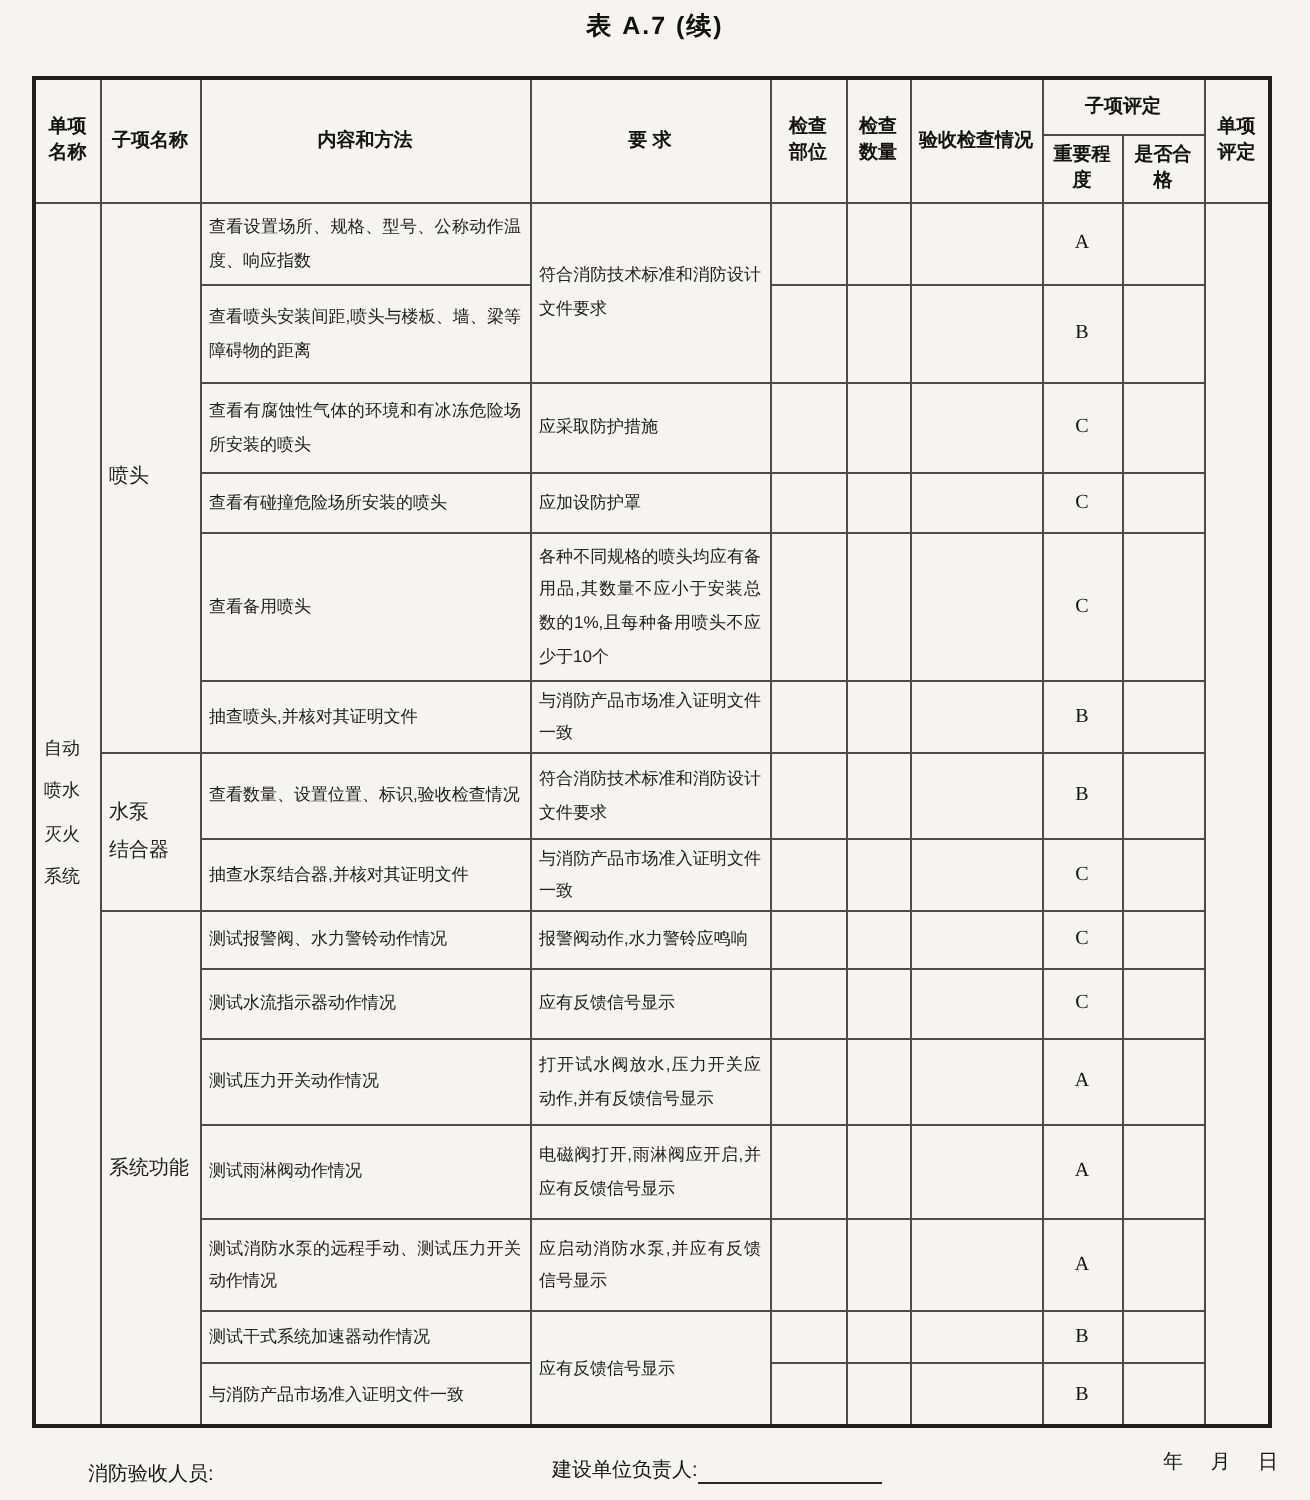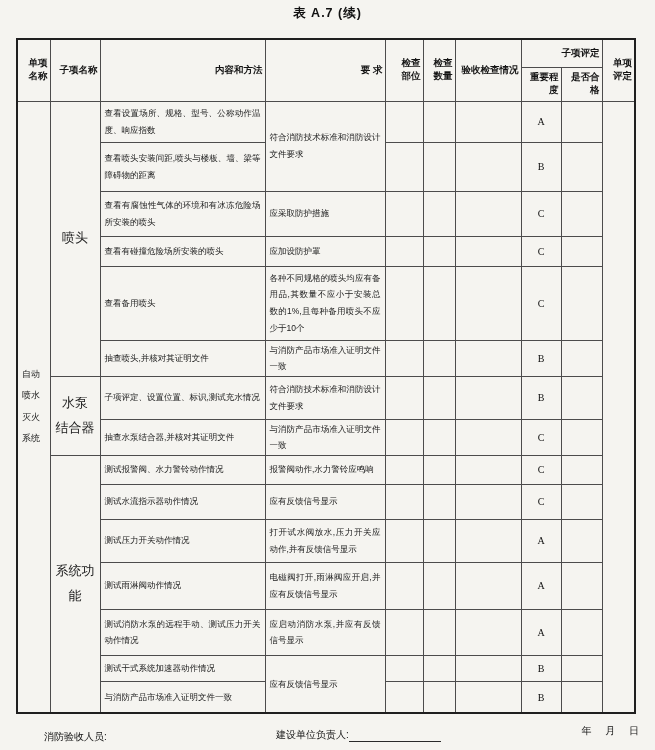--- a/index.html
+++ b/index.html
@@ -26,42 +26,42 @@
     border:2px solid #1f1f1f;
     background:transparent;
   }
   table.acc th, table.acc td {
     border:1px solid #4c4c4c;
     padding:1px 4px;
     vertical-align:middle;
     overflow:hidden;
   }
   table.acc th {
-    font-size:9.5px; font-weight:bold; text-align:right;
+    font-size:9.5px; font-weight:bold; text-align:center;
     padding:1px 2px; color:#141414;
   }
   td.txt {
     font-size:8.5px;
     line-height:1.95;
     text-align:justify;
     color:#202020;
   }
   td.req { font-size:8.5px; line-height:1.95; text-align:justify; color:#202020; }
   .pre { white-space:pre-line; }
   td.imp {
     text-align:center;
     font-family:"Liberation Serif", serif;
     font-size:10px; color:#111;
   }
   td.vname {
     font-size:9px; line-height:2.4; text-align:left;
     white-space:pre-line; color:#202020;
   }
   td.sname {
-    font-size:13px; line-height:1.9; text-align:center;
+    font-size:10px; line-height:1.9; 
     white-space:pre-line; color:#202020;
   }
   .footer {
     position:absolute; left:0; top:724px; width:655px; height:22px;
     font-size:10px; font-weight:normal; color:#151515;
   }
   .f-inspector { position:absolute; left:44px; top:6px; }
   .f-builder  { position:absolute; left:276px; top:4px; }
   .f-sign-line {
     display:inline-block; width:92px; height:10px;
@@ -172,21 +172,21 @@
       <td></td>
       <td></td>
       <td></td>
       <td class="imp">B</td>
       <td></td>
     </tr>
 
     <tr style="height:43px">
       <td rowspan="2" class="sname">水泵
 结合器</td>
-      <td class="txt">子项评定、设置位置、标识,测试充水情况</td>
+      <td class="txt">查看数量、设置位置、标识,验收检查情况</td>
       <td class="req">符合消防技术标准和消防设计文件要求</td>
       <td></td>
       <td></td>
       <td></td>
       <td class="imp">B</td>
       <td></td>
     </tr>
 
     <tr style="height:30px">
       <td class="txt">抽查水泵结合器,并核对其证明文件</td>

